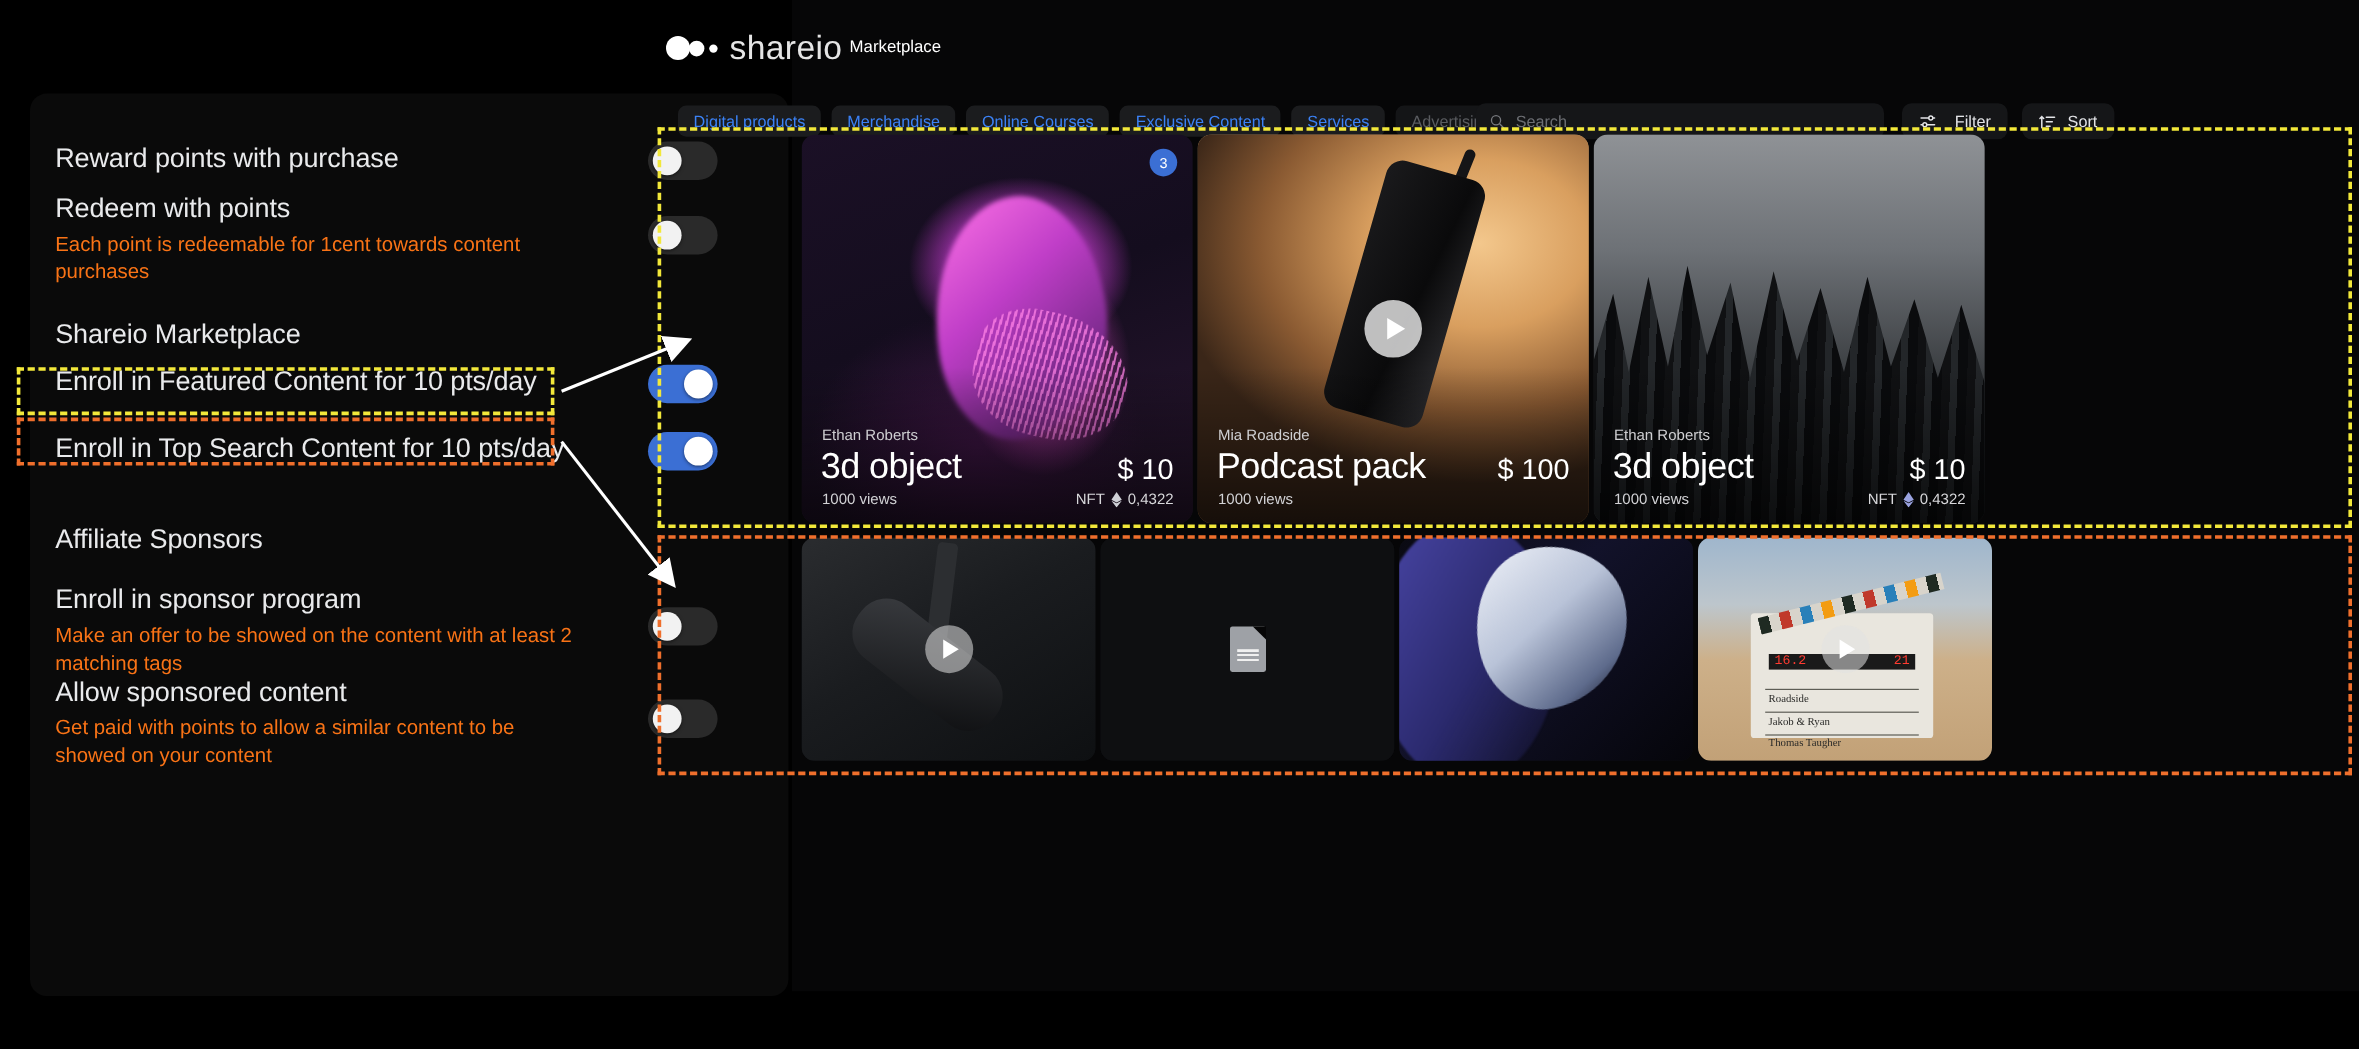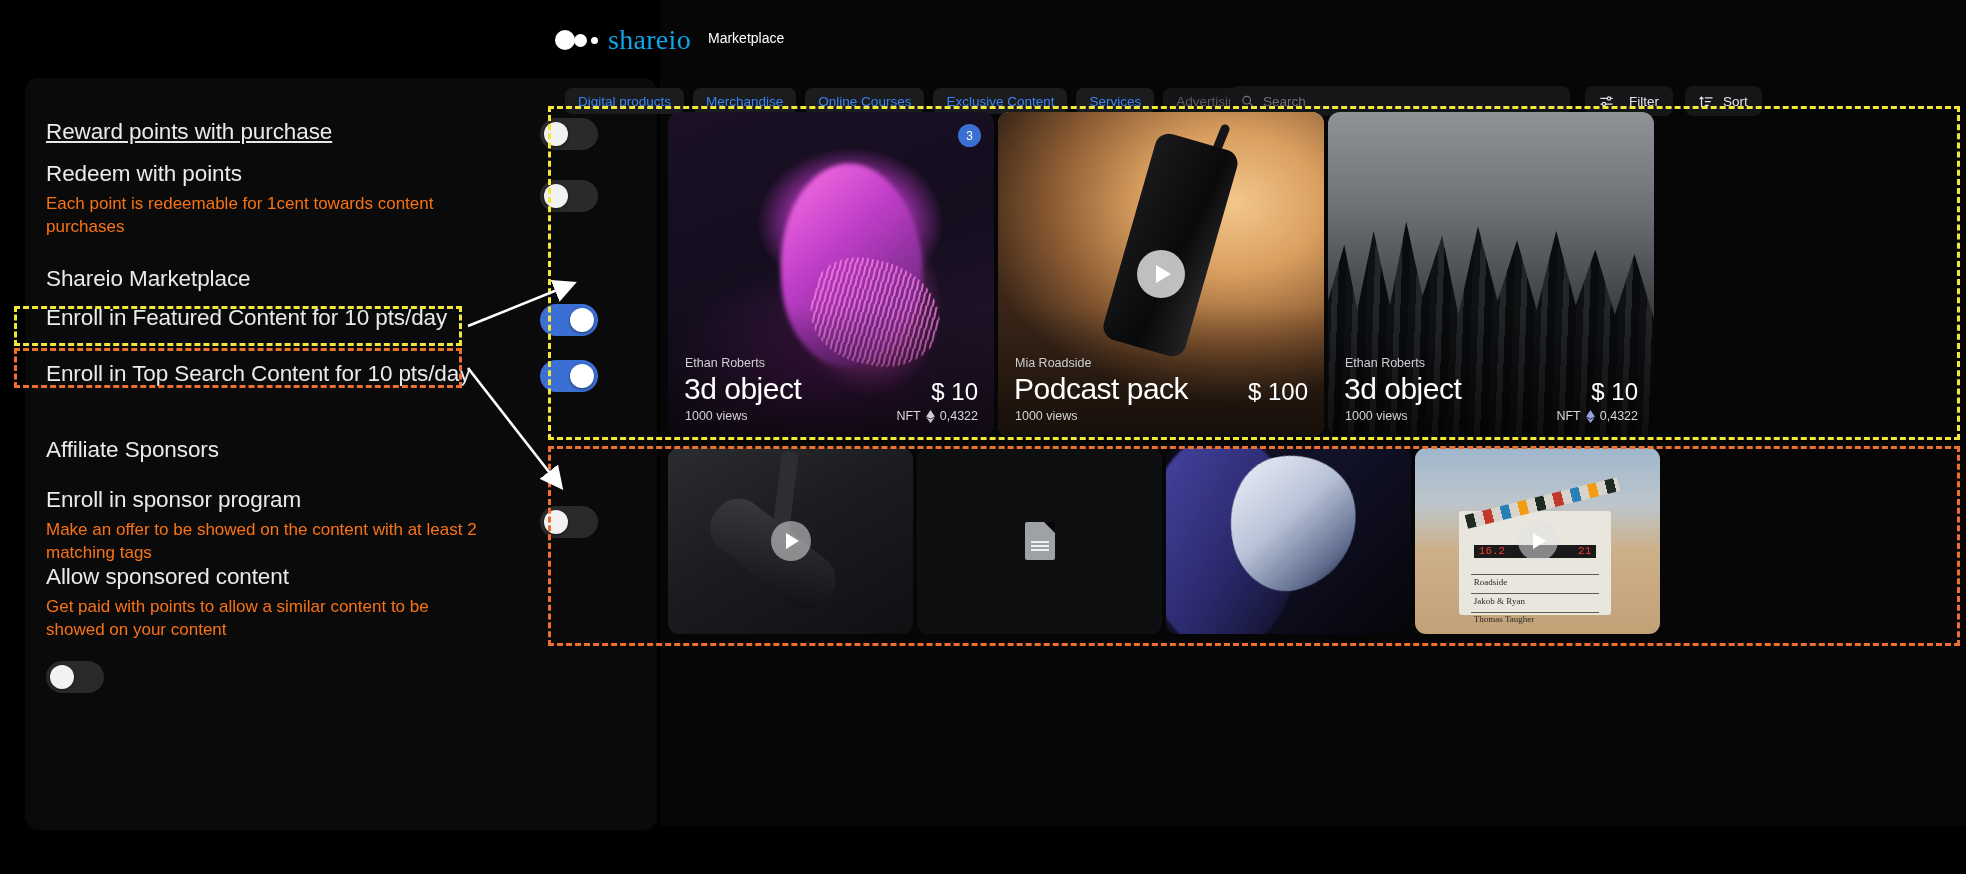--- a/index.html
+++ b/index.html
@@ -67,22 +67,22 @@
   }
   #logo {
     position:absolute; left:-105px; top:24px;
     display:flex; align-items:center; gap:0;
   }
   .logo-dots { display:flex; align-items:center; gap:4px; margin-right:10px; }
   .ld1 { width:20px;height:20px;border-radius:50%;background:#fff; }
   .ld2 { width:13px;height:13px;border-radius:50%;background:#fff; margin-left:-5px;}
   .ld3 { width:7px;height:7px;border-radius:50%;background:#fff; }
   .logo-word {
-    font-family:Liberation Serif, serif;
-    font-size:28px; color:#0ea5e9; letter-spacing:0.3px;
+    font-family:Liberation Sans, sans-serif;
+    font-size:28px; color:#e5e5e5; letter-spacing:0.3px;
   }
   #nav-marketplace {
     position:absolute; left:48px; top:30px;
     font-size:14px; color:#ffffff;
   }
 
   #toolbar {
     position:absolute; left:0; top:88px; width:100%; height:42px;
   }
   .chips { position:absolute; left:-95px; top:0; display:flex; gap:9px; align-items:center; }
@@ -312,21 +312,21 @@
   .box-orange { border:3px dashed #ef6f2c; }
 
   #arrow-layer { position:absolute; inset:0; pointer-events:none; }
 </style>
 </head>
 <body>
 
 <div id="left-panel">
   <div id="settings-card">
 
-    <div class="setting-row" style="top:40px;text-decoration:underline;">
+    <div class="setting-row" style="top:40px;">
       <div class="setting-text">
         <div class="setting-title">Reward points with purchase</div>
       </div>
       <div class="toggle">
         <div class="knob"></div>
       </div>
     </div>
 
     <div class="setting-row" style="top:82px;">
       <div class="setting-text">
@@ -363,21 +363,21 @@
     <div class="setting-row" style="top:408px;">
       <div class="setting-text">
         <div class="setting-title">Enroll in sponsor program</div>
         <div class="setting-desc">Make an offer to be showed on the content with at least 2 matching tags</div>
       </div>
       <div class="toggle" style="margin-top:20px;">
         <div class="knob"></div>
       </div>
     </div>
 
-    <div class="setting-row" style="top:485px;flex-direction:column;">
+    <div class="setting-row" style="top:485px;">
       <div class="setting-text">
         <div class="setting-title">Allow sponsored content</div>
         <div class="setting-desc">Get paid with points to allow a similar content to be showed on your content</div>
       </div>
       <div class="toggle" style="margin-top:20px;">
         <div class="knob"></div>
       </div>
     </div>
 
   </div>

